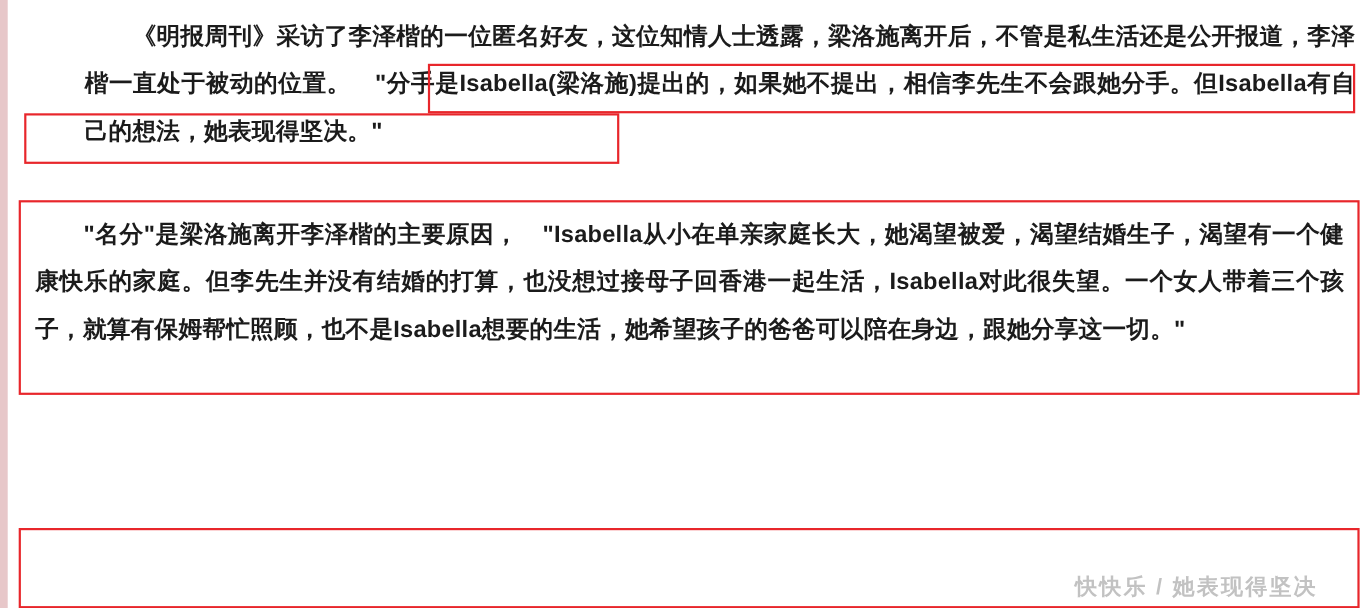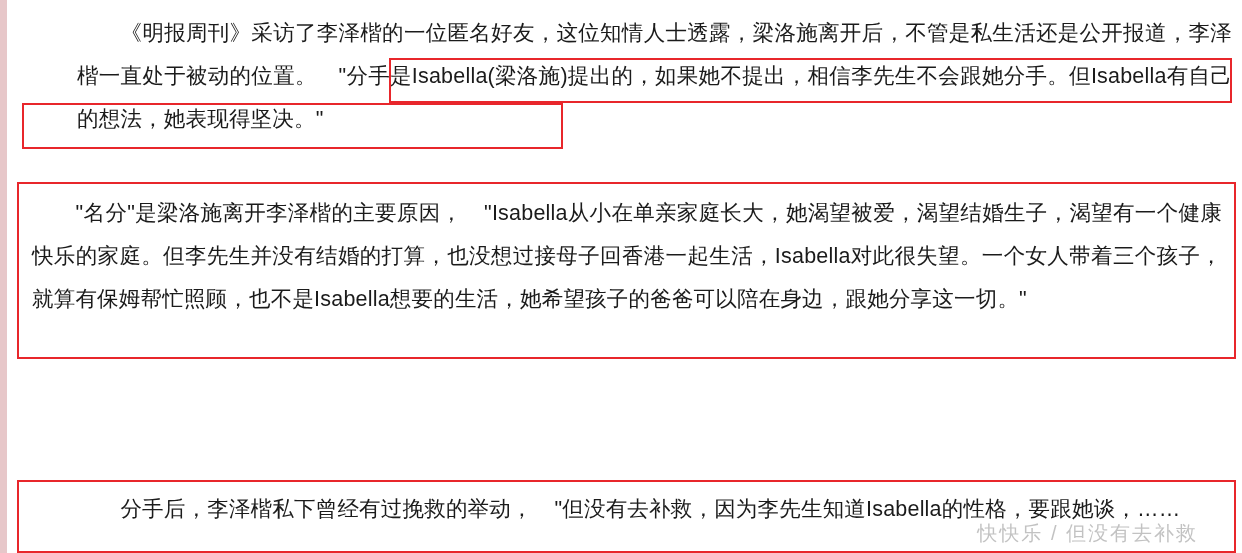--- a/index.html
+++ b/index.html
@@ -22,20 +22,21 @@
     width: 7px;
     height: 553px;
     background: #e7c7c9;
   }
   .content {
     position: absolute;
     left: 7px;
     top: 0;
     width: 1197px;
     height: 553px;
+    font-weight: bold;
   }
   .para {
     position: absolute;
     box-sizing: border-box;
     color: #1b1b1b;
     font-size: 21.5px;
     line-height: 43px;
     letter-spacing: 0.2px;
     text-align: justify;
     white-space: pre-wrap;
@@ -119,18 +120,17 @@
     <div class="para p1">　　《明报周刊》采访了李泽楷的一位匿名好友，这位知情人士透露，梁洛施离开后，不管是私生活还是公开报道，李泽楷一直处于被动的位置。　"分手是Isabella(梁洛施)提出的，如果她不提出，相信李先生不会跟她分手。但Isabella有自己的想法，她表现得坚决。"</div>
 
     <div class="box box1a"></div>
     <div class="box box1b"></div>
 
     <div class="box box2"></div>
     <div class="para p2">　　"名分"是梁洛施离开李泽楷的主要原因，　"Isabella从小在单亲家庭长大，她渴望被爱，渴望结婚生子，渴望有一个健康快乐的家庭。但李先生并没有结婚的打算，也没想过接母子回香港一起生活，Isabella对此很失望。一个女人带着三个孩子，就算有保姆帮忙照顾，也不是Isabella想要的生活，她希望孩子的爸爸可以陪在身边，跟她分享这一切。"</div>
 
 
     <div class="box box4"></div>
-    <div class="para p4">　　分手后，李泽楷私下曾经有过挽救的举动，　"但没有去补救，因为李先生知道Isabella的性格，要跟她谈，……</div>
 
-    <div class="watermark">快快乐 / 但没有去补救</div>
+    <div class="watermark">快快乐 / 她表现得坚决</div>
 
   </div>
 </div>
 
 </body></html>

